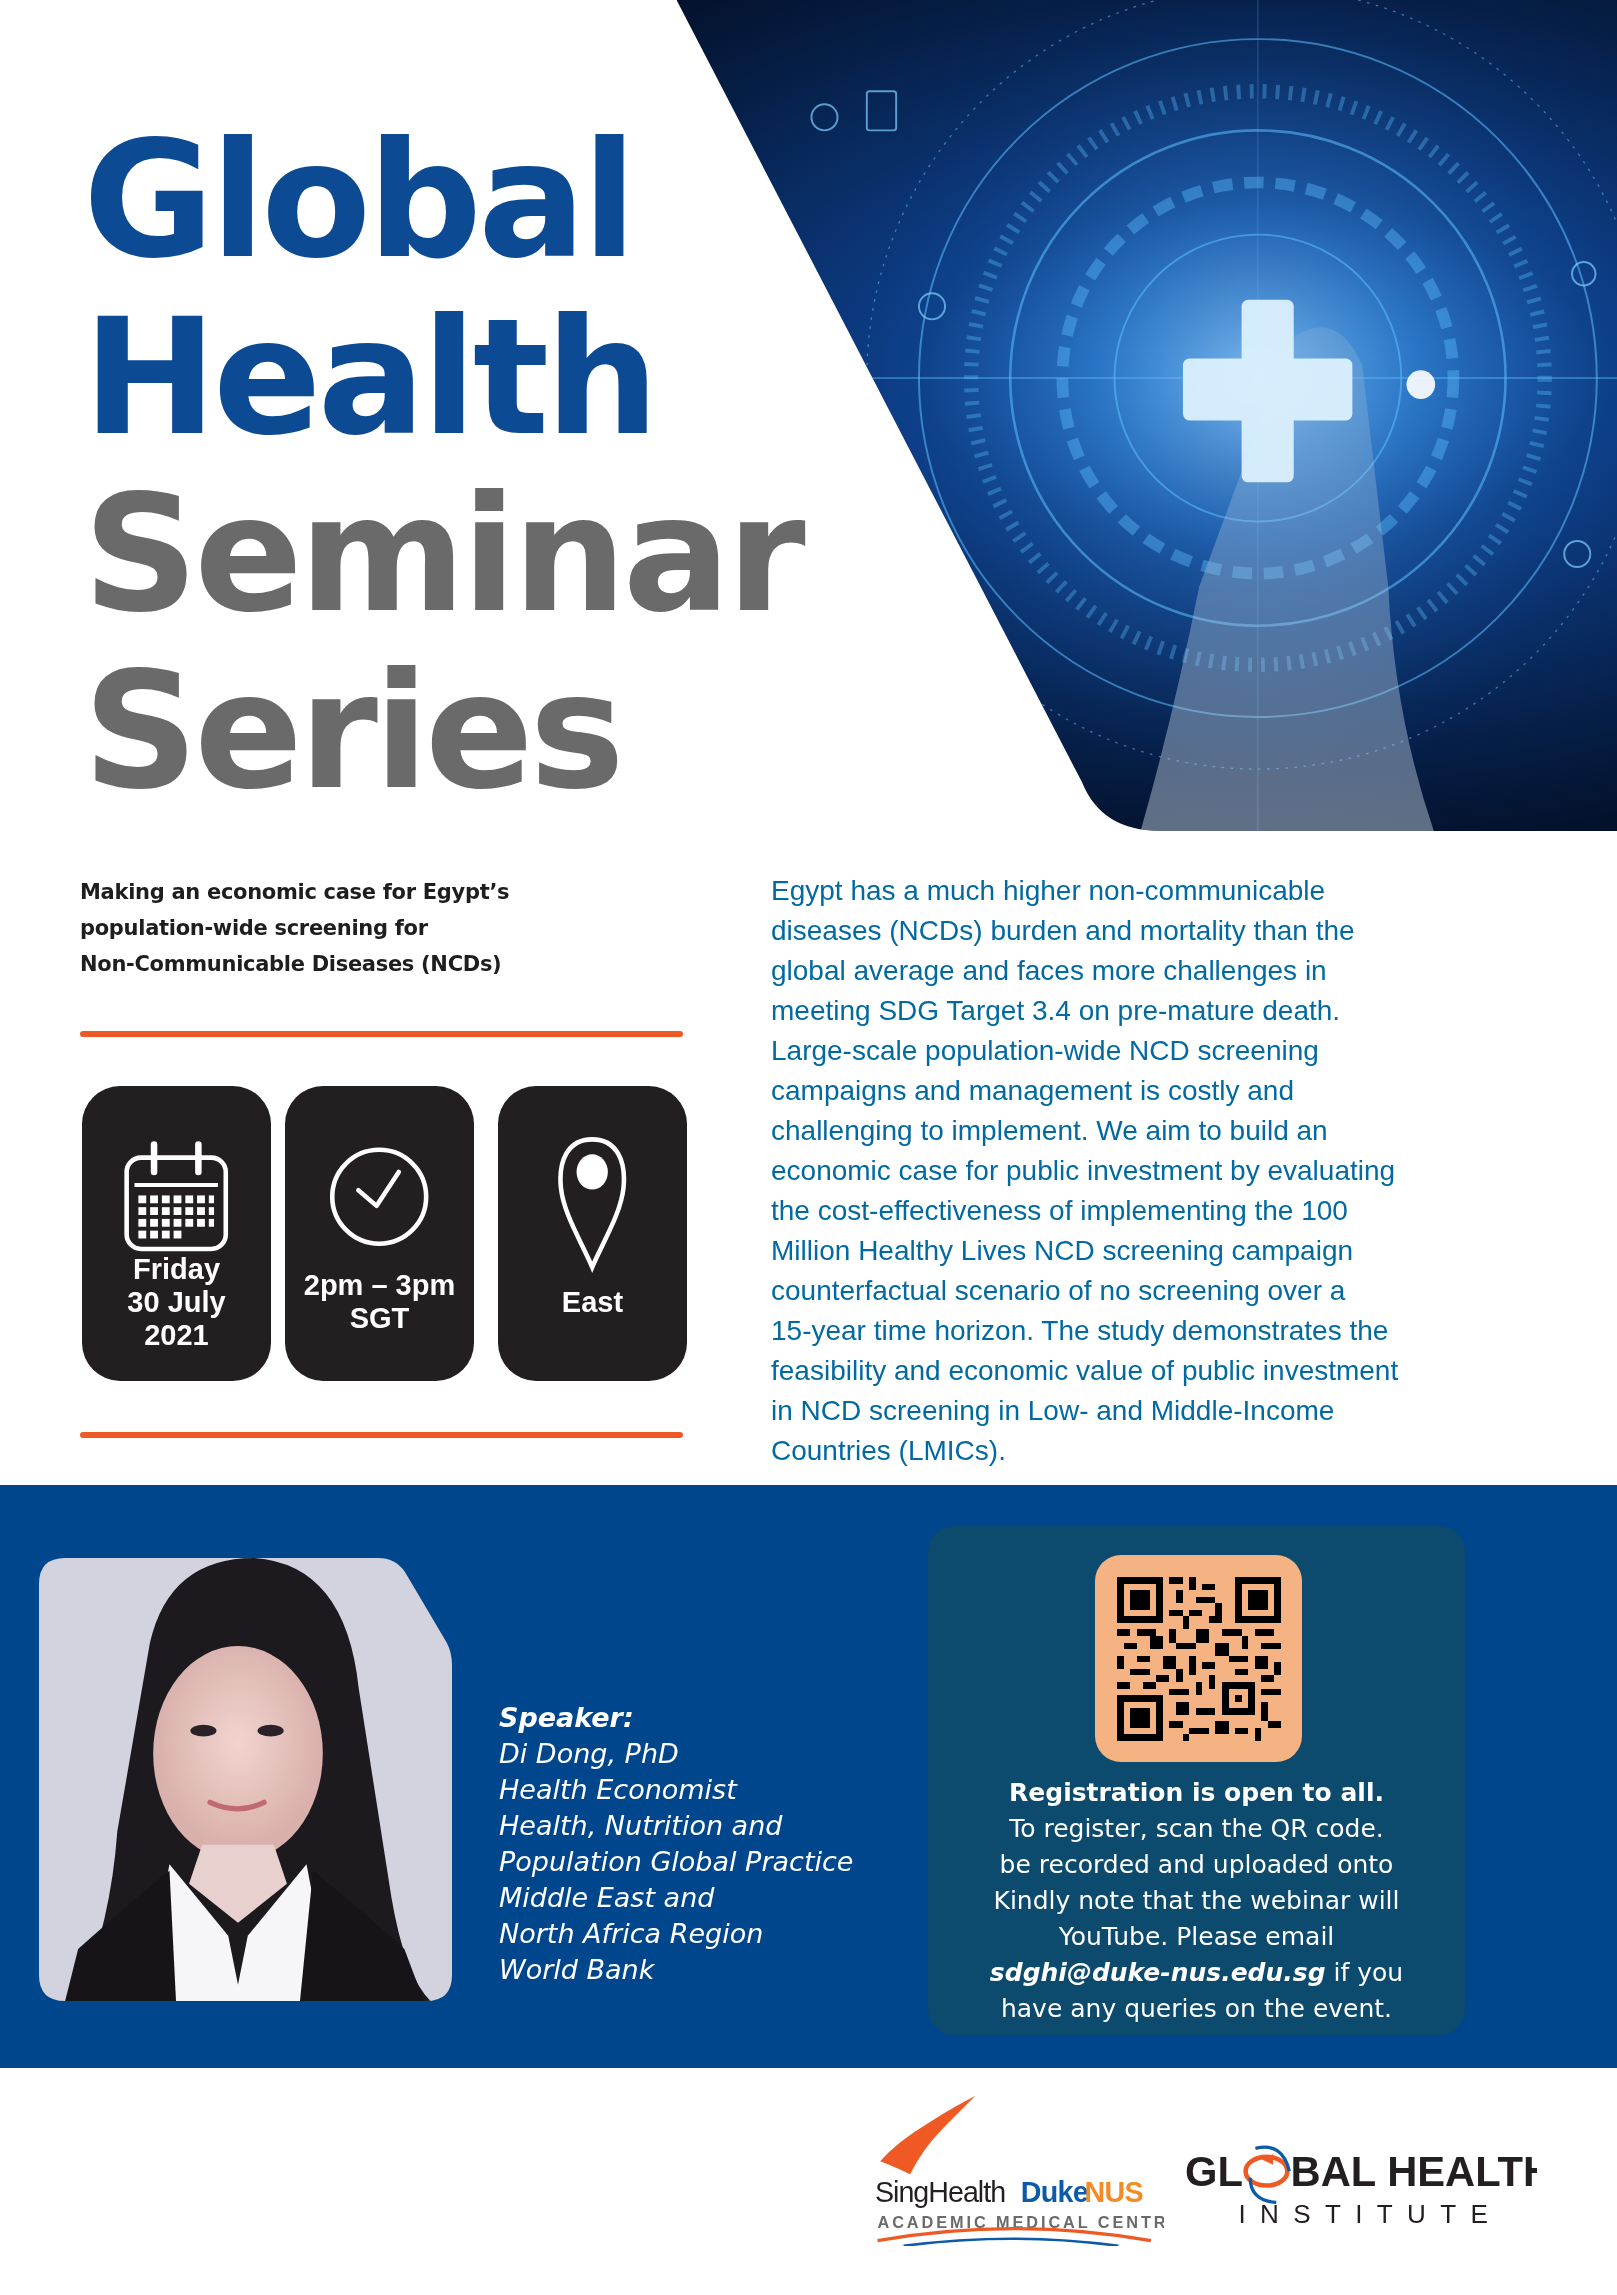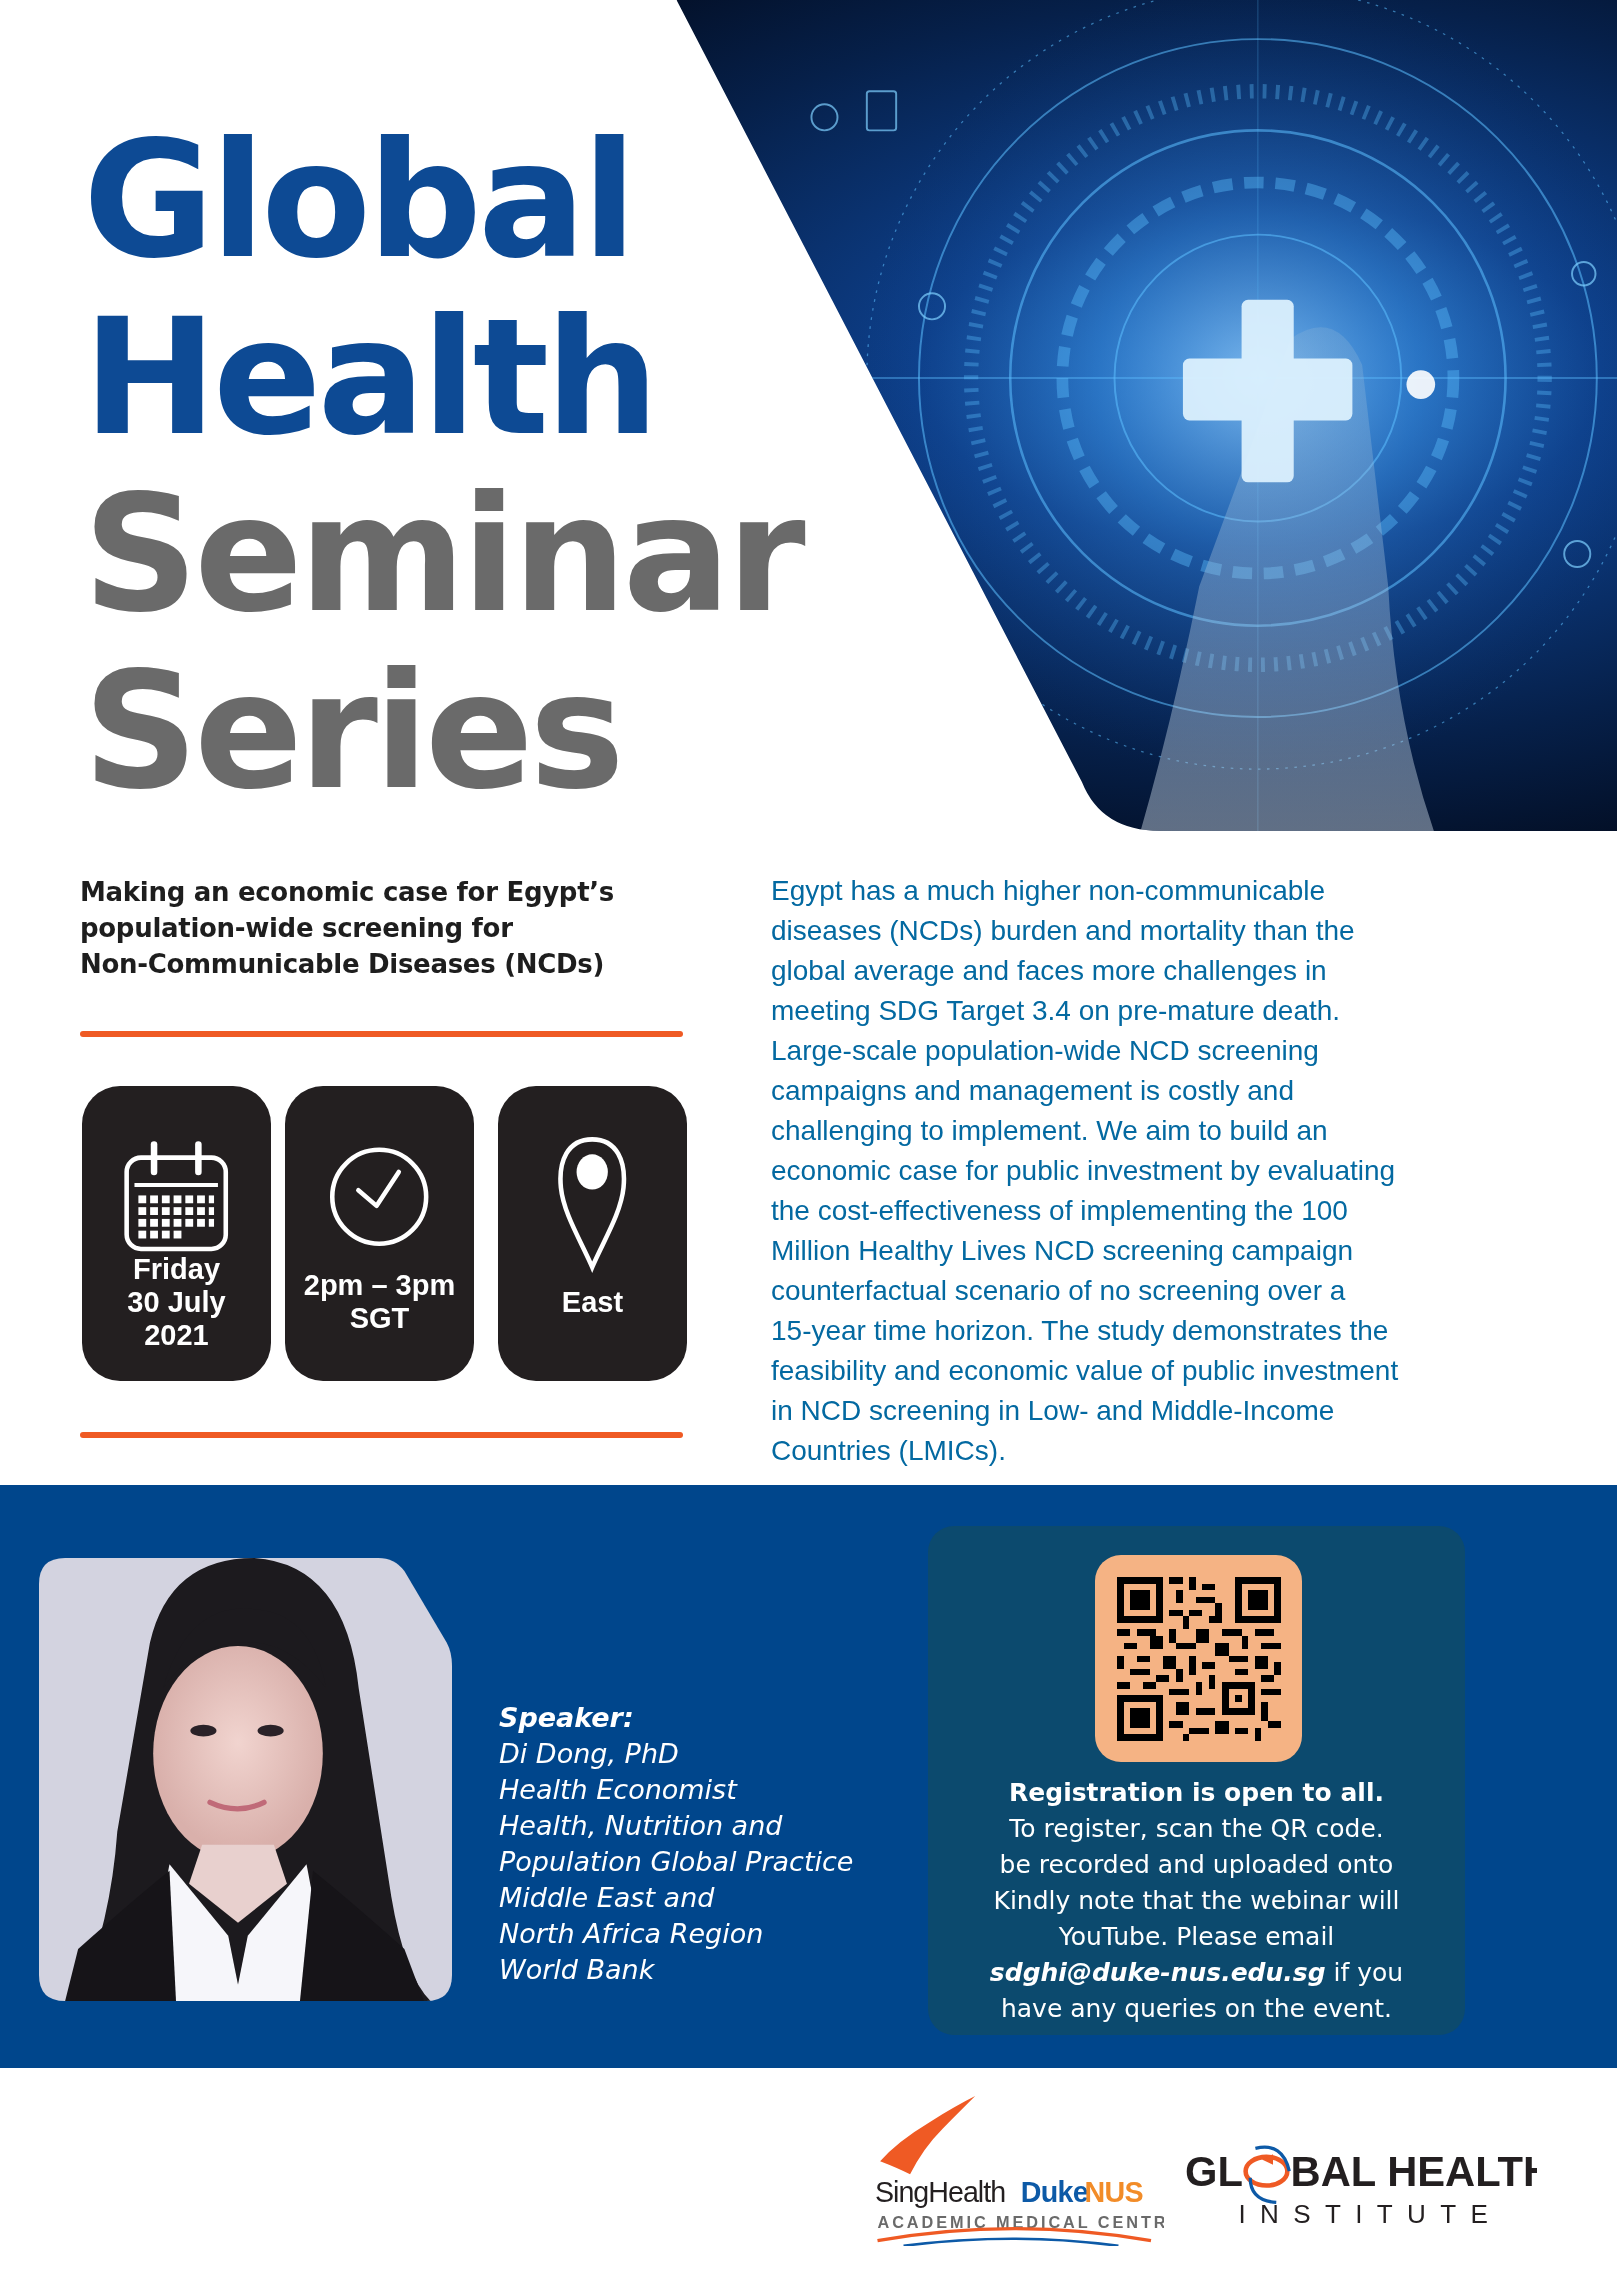--- a/index.html
+++ b/index.html
@@ -8,21 +8,21 @@
   
   .hero { position: absolute; left: 0; top: 0; width: 1617px; height: 831px; }
   .hero svg { width: 100%; height: 100%; display: block; }
 
   
   .title { position: absolute; left: 83px; top: 112px; margin: 0; font-family: "DejaVu Sans", sans-serif; font-weight: 900; font-size: 160px; line-height: 177px; letter-spacing: -3.9px; }
   .title .l1, .title .l2 { color: #0d4a94; display: block; font-weight: bold; }
   .title .l3, .title .l4 { color: #6a6a6a; display: block; font-weight: bold; }
 
   
-  .subtitle { position: absolute; left: 80px; top: 874px; width: 626px; font-family: "DejaVu Sans", sans-serif; font-weight: bold; font-size: 26px; line-height: 36px; color: #1e1e1e; letter-spacing: -0.3px; }
+  .subtitle { position: absolute; left: 80px; top: 874px; width: 626px; font-family: "DejaVu Sans", sans-serif; font-weight: bold; font-size: 21px; line-height: 36px; color: #1e1e1e; letter-spacing: -0.3px; }
   .rule { position: absolute; left: 80px; width: 603px; height: 5.9px; background: #ef5a24; border-radius: 3.3px; }
 
   
   .card { position: absolute; top: 1086px; width: 189px; height: 295px; background: #231f20; border-radius: 38px; color: #fff; }
   .card .icon { position: absolute; left: 0; right: 0; top: 39px; height: 150px; display: flex; justify-content: center; }
   .card .icon svg { height: 150px; }
   .card .lbl { position: absolute; left: 0; right: 0; top: 163px; bottom: 26px; display: flex; align-items: center; justify-content: center; text-align: center; font-weight: bold; font-size: 29px; line-height: 33px; font-family: "Liberation Sans", sans-serif; white-space: pre-line; }
 
   
   .desc { position: absolute; left: 771px; top: 871px; width: 769px; font-family: "Liberation Sans", sans-serif; font-size: 28px; line-height: 40px; color: #0369a1; }

